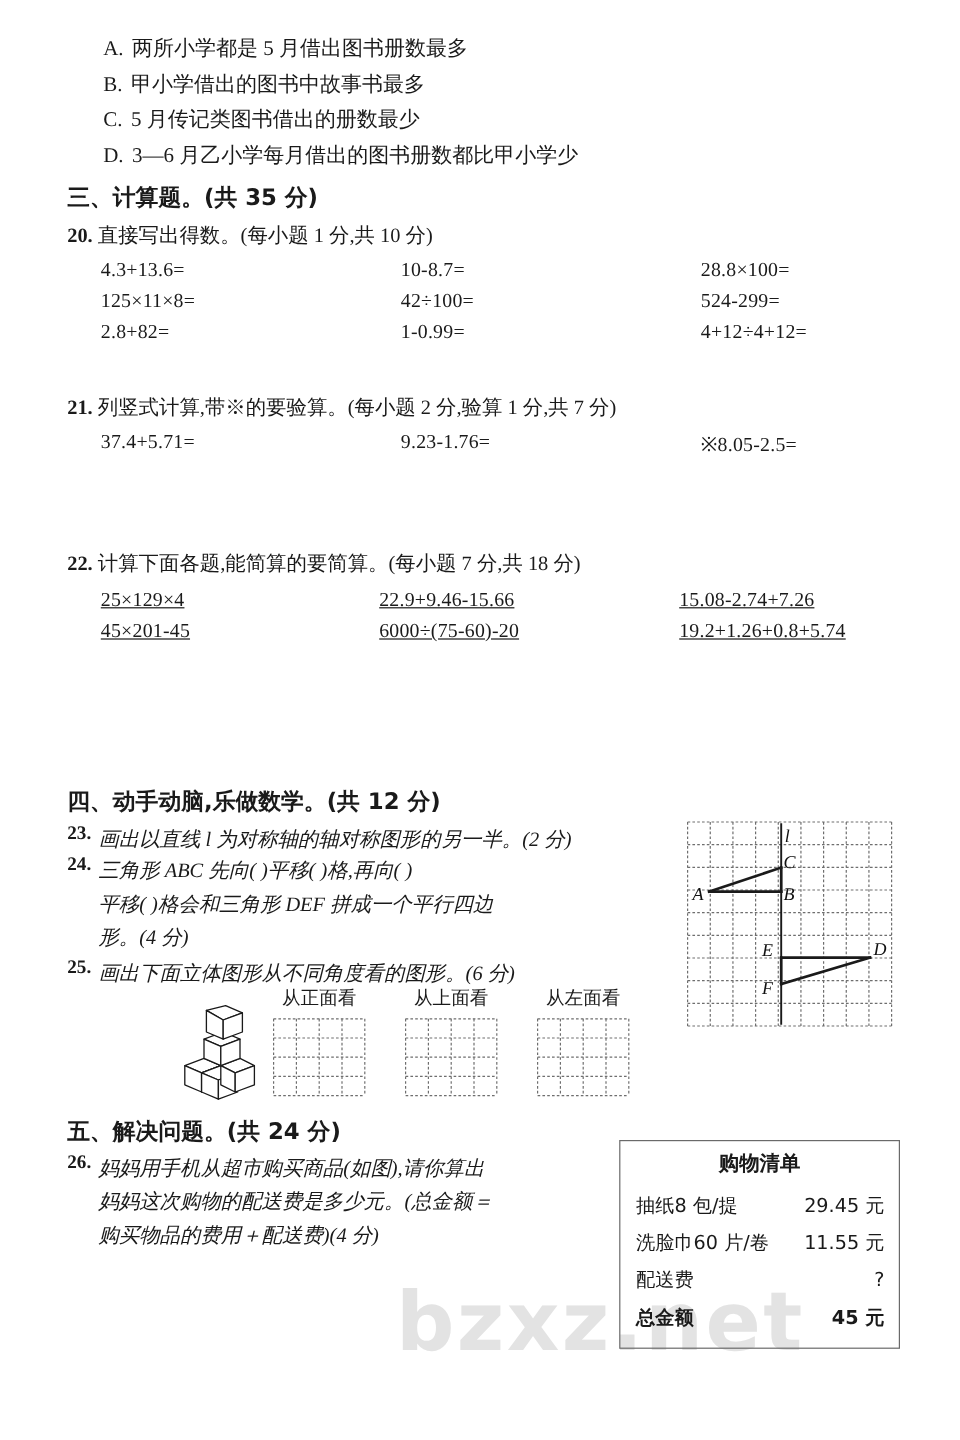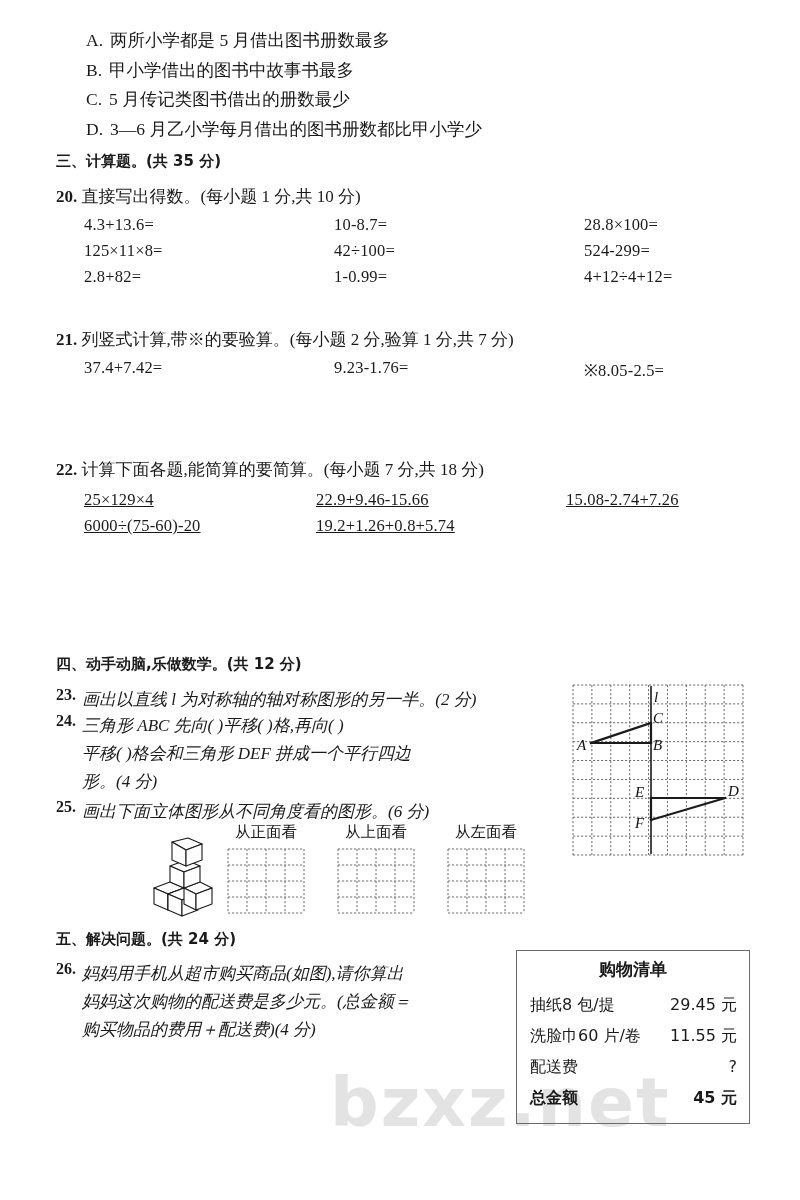--- a/index.html
+++ b/index.html
@@ -51,21 +51,21 @@
   }
   .choice-row {
     font-size: 17.5px;
     line-height: 29.5px;
     white-space: nowrap;
   }
   .choice-letter { margin-right: 7px; }
 
   .sec-head {
     font-weight: bold;
-    font-size: 15px;
+    font-size: 19px;
     font-family: "DejaVu Sans", "Liberation Sans", sans-serif;
     white-space: nowrap;
   }
 
   .qnum {
     font-weight: bold;
     font-family: "Liberation Serif", serif;
   }
 
   .qline { font-size: 17px; white-space: nowrap; }
@@ -222,35 +222,36 @@
         <div class="expr">4+12÷4+12=</div>
       </div>
     </div>
 
     <div id="q21">
       <div class="stem qline">
         <span class="qnum">21.</span>
         <span>列竖式计算,带※的要验算。(每小题 2 分,验算 1 分,共 7 分)</span>
       </div>
       <div class="expr-grid">
-        <div class="expr">37.4+7.42=</div>
+        <div class="expr">37.4+5.71=</div>
         <div class="expr">9.23-1.76=</div>
         <div class="expr">※8.05-2.5=</div>
       </div>
     </div>
 
     <div id="q22">
       <div class="stem qline">
         <span class="qnum">22.</span>
         <span>计算下面各题,能简算的要简算。(每小题 7 分,共 18 分)</span>
       </div>
       <div class="expr-grid">
         <div class="expr">25×129×4</div>
         <div class="expr">22.9+9.46-15.66</div>
         <div class="expr">15.08-2.74+7.26</div>
+        <div class="expr">45×201-45</div>
         <div class="expr">6000÷(75-60)-20</div>
         <div class="expr">19.2+1.26+0.8+5.74</div>
       </div>
     </div>
 
     <div class="sec-head" id="sec4-head">四、动手动脑,乐做数学。(共 12 分)</div>
 
     <div id="q23" class="qbody">
       <span class="qnum">23.</span>
       <span class="qtext">

